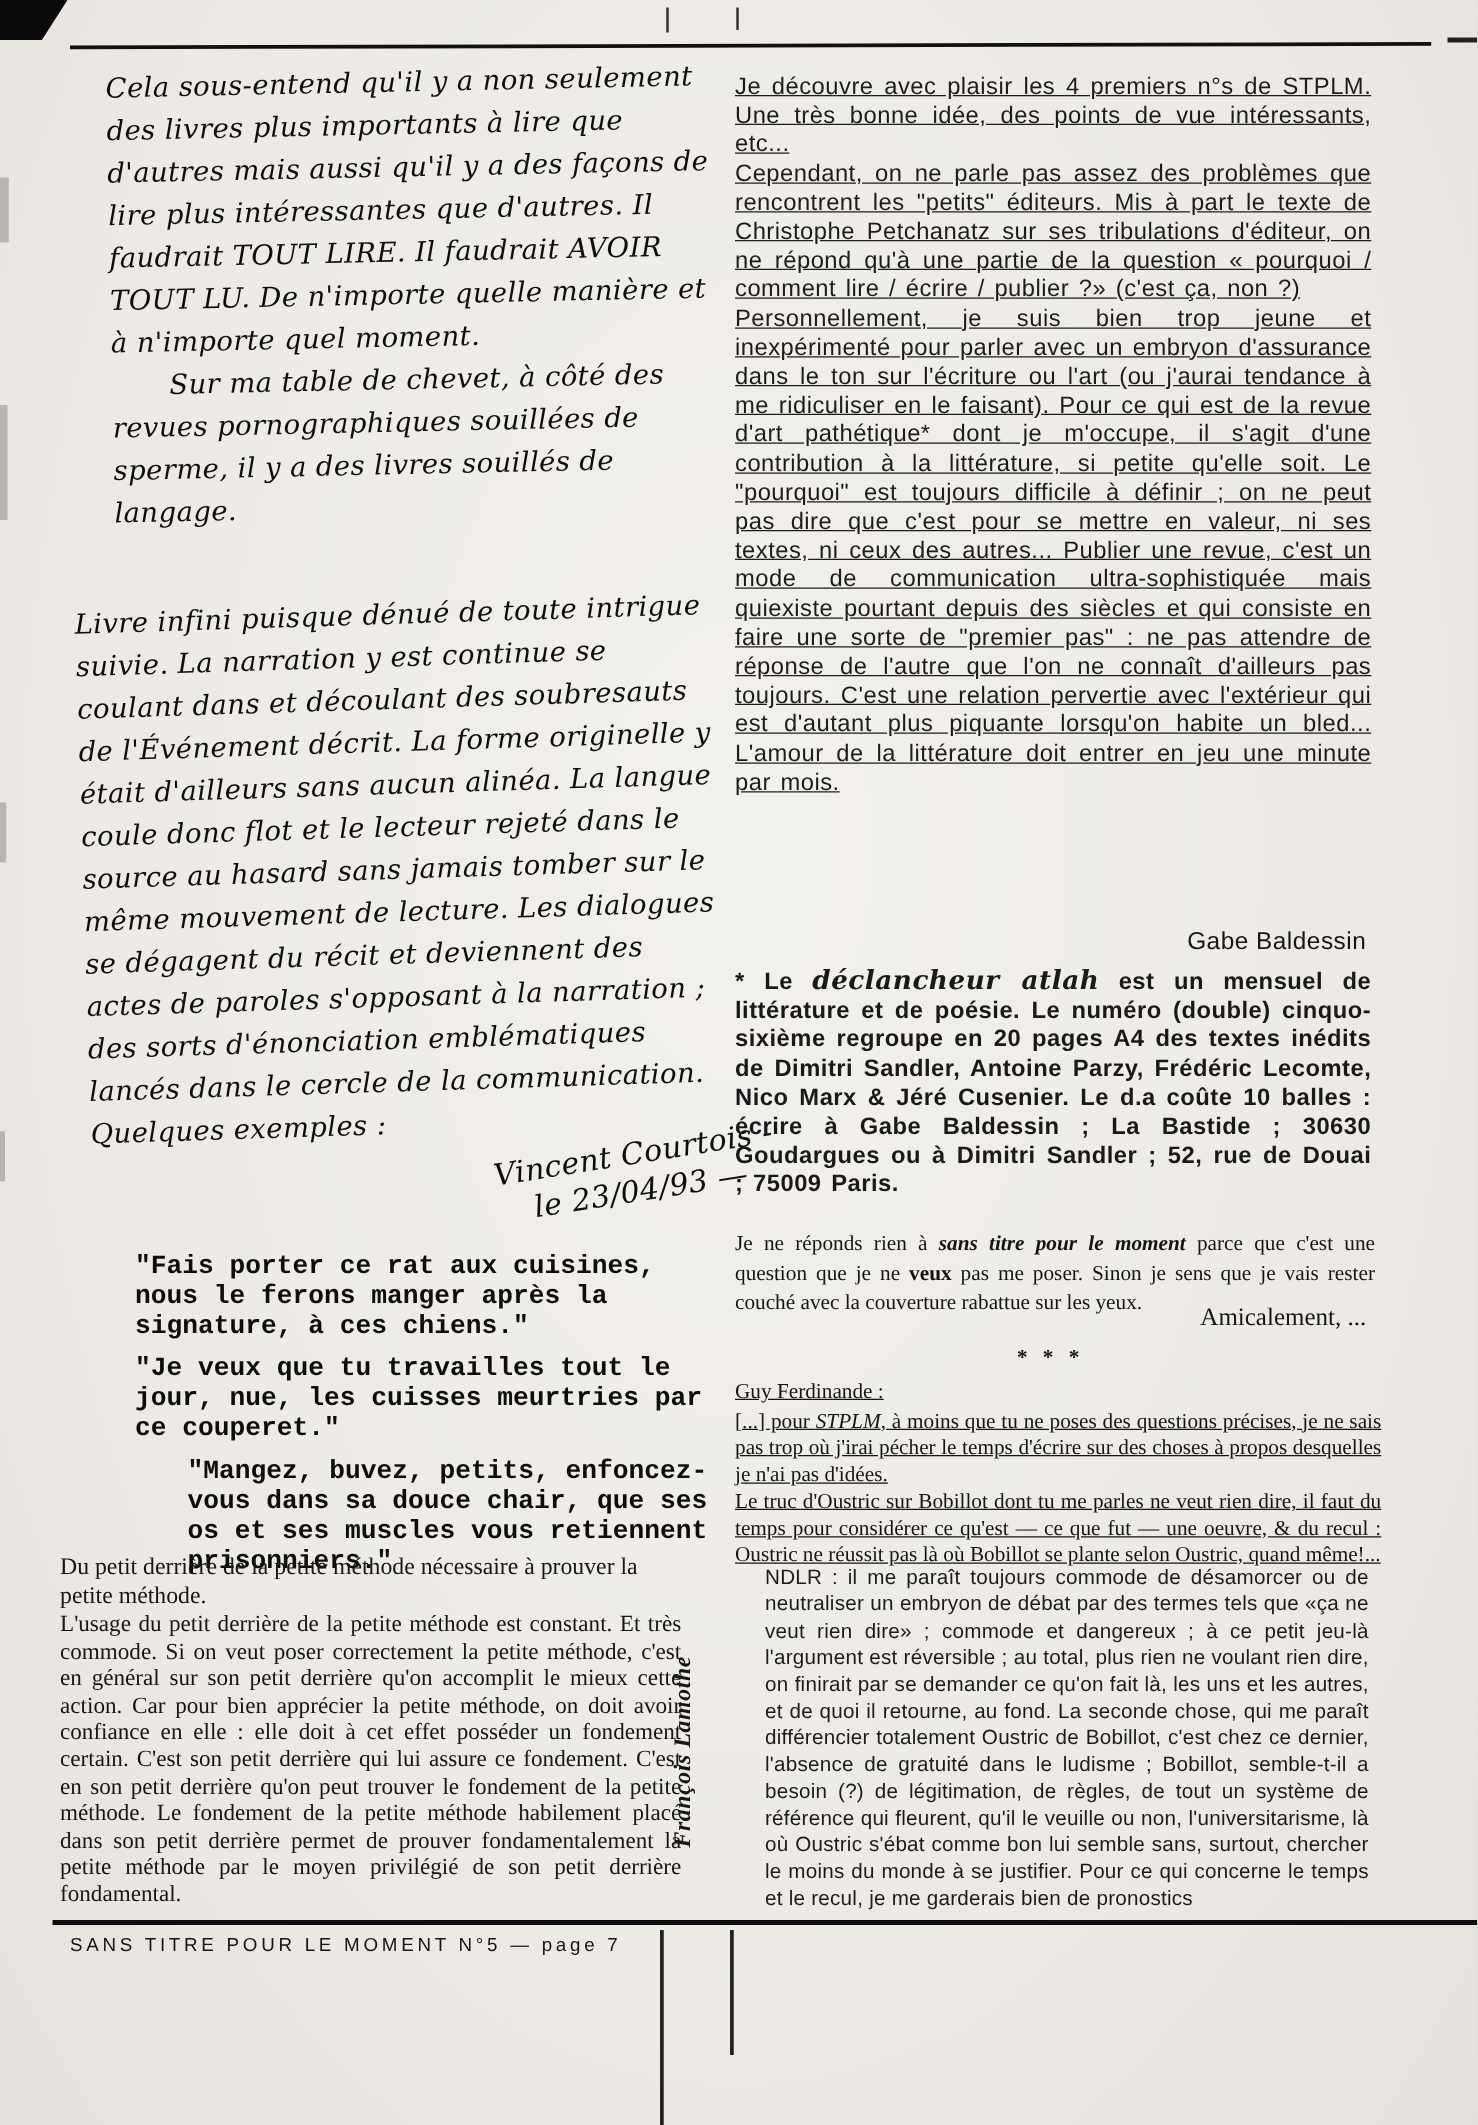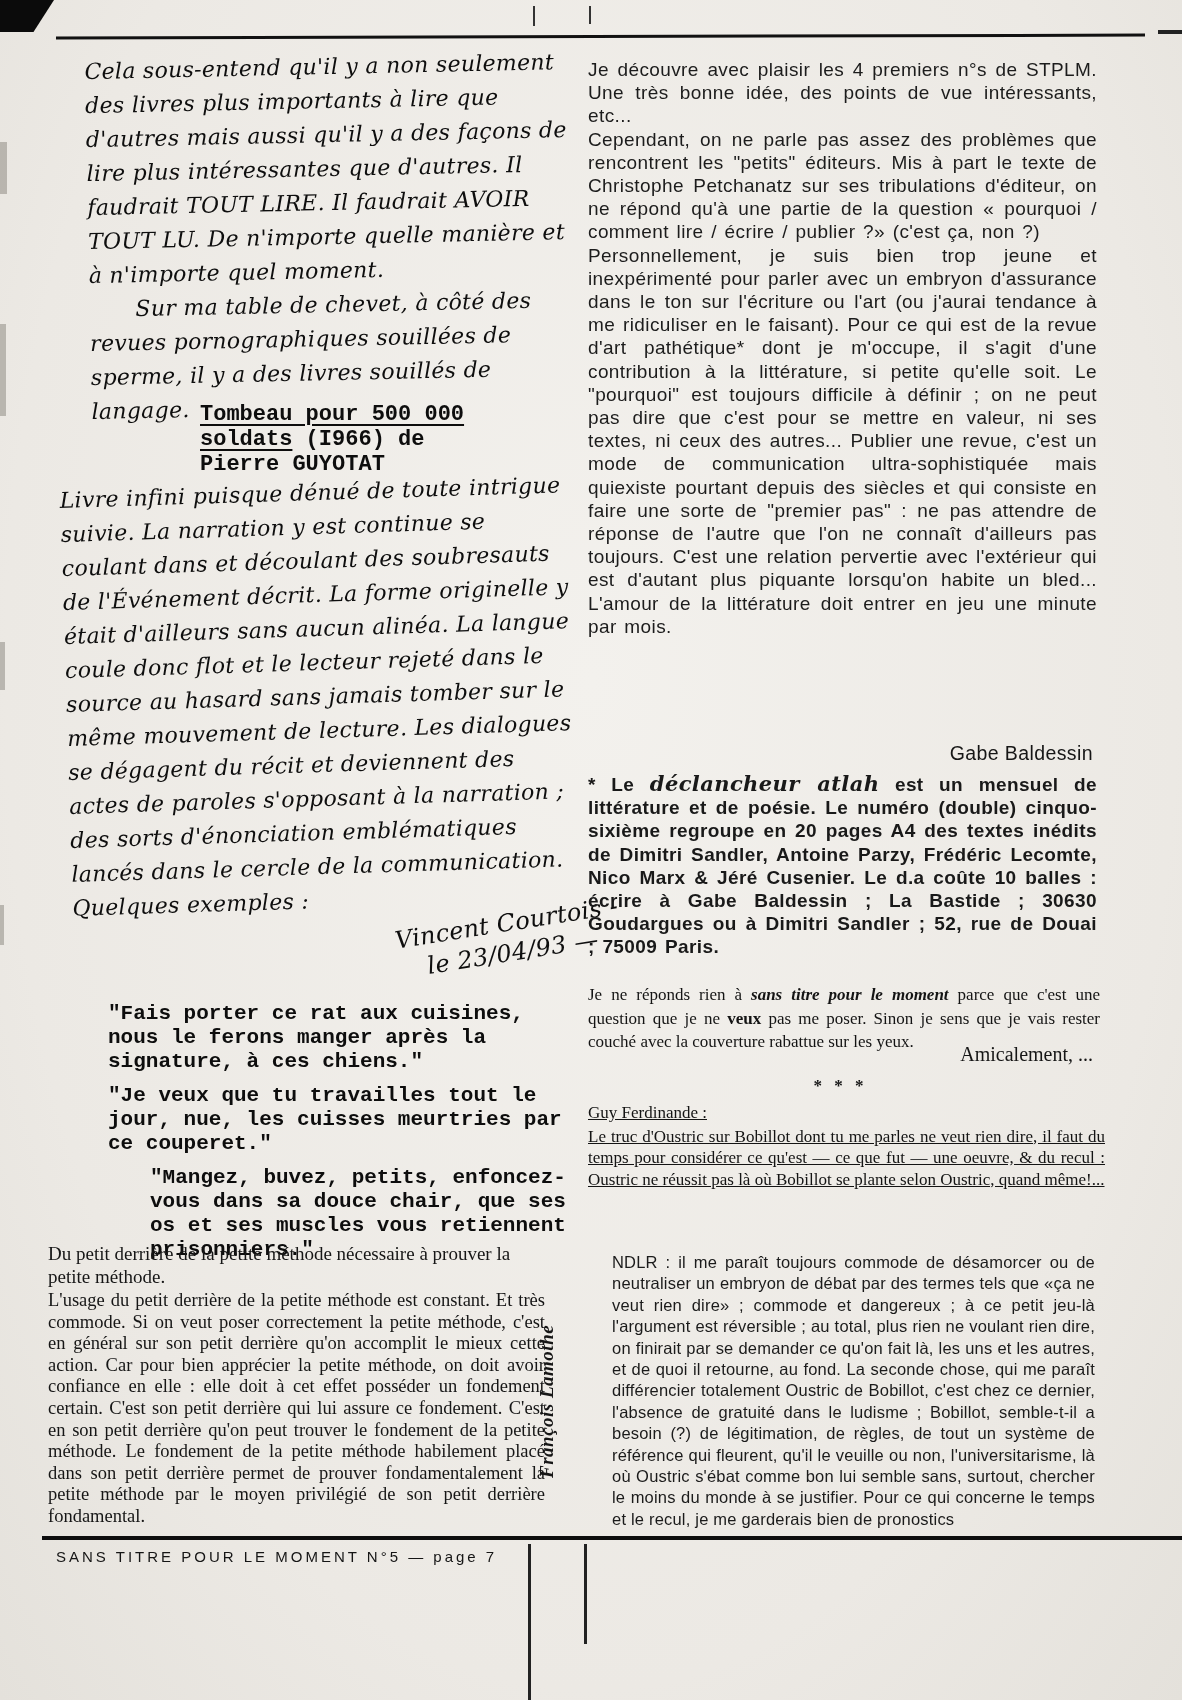--- a/index.html
+++ b/index.html
@@ -41,21 +41,21 @@
   
   .method{left:48px;top:1242px;width:497px;font-family:"Liberation Serif",serif;}
   .method .m-head{margin:0;font-weight:normal;font-size:19px;line-height:23px;}
   .method .m-body{margin:2px 0 0 0;font-size:18.5px;line-height:21.6px;text-align:justify;}
   .vcredit{left:536px;top:1288px;height:190px;
       writing-mode:vertical-rl;transform:rotate(180deg);
       font-family:"Liberation Serif",serif;font-style:italic;font-weight:bold;
       font-size:19px;letter-spacing:.5px;}
   
   .letter{left:588px;top:58px;width:509px;font-size:19px;line-height:23.2px;
-      text-align:justify;letter-spacing:.4px;word-spacing:2px;color:#1c1c1c;}
+      text-align:justify;letter-spacing:.4px;word-spacing:2px;color:#1c1c1c;text-decoration:underline;}
   .letter p{margin:0;}
   .gabe{left:588px;top:742px;width:505px;text-align:right;font-size:19.5px;letter-spacing:.4px;}
   .footnote{left:588px;top:772px;width:509px;font-size:19px;line-height:23.2px;
       text-align:justify;letter-spacing:.4px;word-spacing:2px;font-weight:bold;color:#191919;}
   .footnote .script{font-family:"DejaVu Serif",serif;font-style:italic;font-weight:bold;font-size:21px;margin-top:31px;}
   
   .serifnote{left:588px;top:983px;width:512px;font-family:"Liberation Serif",serif;
       font-size:17px;line-height:23.5px;text-align:justify;color:#141414;}
   .serifnote .bi{font-style:italic;font-weight:bold;}
   .serifnote b{font-weight:bold;}
@@ -86,25 +86,20 @@
   <div class="abs smudge" style="left:0;top:142px;width:7px;height:52px;"></div>
   <div class="abs smudge" style="left:0;top:324px;width:6px;height:92px;"></div>
   <div class="abs smudge" style="left:0;top:642px;width:5px;height:48px;"></div>
   <div class="abs smudge" style="left:0;top:905px;width:4px;height:40px;"></div>
 
   <div class="abs hw hw1">
     <p>Cela sous-entend qu'il y a non seulement des livres plus importants à lire que d'autres mais aussi qu'il y a des façons de lire plus intéressantes que d'autres. Il faudrait TOUT LIRE. Il faudrait AVOIR TOUT LU. De n'importe quelle manière et à n'importe quel moment.</p>
     <p class="indent">Sur ma table de chevet, à côté des revues pornographiques souillées de sperme, il y a des livres souillés de langage.</p>
   </div>
 
-  <div class="abs typed book-title">
-    <span class="u">Tombeau pour 500 000</span><br>
-    <span class="u">soldats</span><span> (I966) de</span><br>
-    <span>Pierre GUYOTAT</span>
-  </div>
 
   <div class="abs hw hw2">Livre infini puisque dénué de toute intrigue suivie. La narration y est continue se coulant dans et découlant des soubresauts de l'Événement décrit. La forme originelle y était d'ailleurs sans aucun alinéa. La langue coule donc flot et le lecteur rejeté dans le source au hasard sans jamais tomber sur le même mouvement de lecture. Les dialogues se dégagent du récit et deviennent des actes de paroles s'opposant à la narration ; des sorts d'énonciation emblématiques lancés dans le cercle de la communication. Quelques exemples :</div>
 
   <div class="abs hw hw-sig">
     <div>Vincent Courtois -</div>
     <div class="d">le 23/04/93 —</div>
   </div>
 
   <div class="abs typed quotes">
     <p>"Fais porter ce rat aux cuisines, nous le ferons manger après la signature, à ces chiens."</p>
@@ -134,20 +129,21 @@
   <div class="abs serifnote">
     <span>Je ne réponds rien à </span><span class="bi">sans titre pour le moment</span><span> parce que c'est une question que je ne </span><b>veux</b><span> pas me poser. Sinon je sens que je vais rester couché avec la couverture rabattue sur les yeux.</span>
   </div>
 
   <div class="abs amicalement">Amicalement, ...</div>
 
   <div class="abs stars">* * *</div>
 
   <div class="abs guy">
     <p class="guy-label">Guy Ferdinande :</p>
+    <p><span>[...] pour </span><i class="stplm">STPLM</i><span>, à moins que tu ne poses des questions précises, je ne sais pas trop où j'irai pécher le temps d'écrire sur des choses à propos desquelles je n'ai pas d'idées.</span></p>
     <p>Le truc d'Oustric sur Bobillot dont tu me parles ne veut rien dire, il faut du temps pour considérer ce qu'est — ce que fut — une oeuvre, &amp; du recul : Oustric ne réussit pas là où Bobillot se plante selon Oustric, quand même!...</p>
   </div>
 
   <div class="abs ndlr">NDLR : il me paraît toujours commode de désamorcer ou de neutraliser un embryon de débat par des termes tels que «ça ne veut rien dire» ; commode et dangereux ; à ce petit jeu-là l'argument est réversible ; au total, plus rien ne voulant rien dire, on finirait par se demander ce qu'on fait là, les uns et les autres, et de quoi il retourne, au fond. La seconde chose, qui me paraît différencier totalement Oustric de Bobillot, c'est chez ce dernier, l'absence de gratuité dans le ludisme ; Bobillot, semble-t-il a besoin (?) de légitimation, de règles, de tout un système de référence qui fleurent, qu'il le veuille ou non, l'universitarisme, là où Oustric s'ébat comme bon lui semble sans, surtout, chercher le moins du monde à se justifier. Pour ce qui concerne le temps et le recul, je me garderais bien de pronostics</div>
 
   <div class="abs footer-rule"></div>
   <div class="abs footer-text">SANS TITRE POUR LE MOMENT N°5 — page 7</div>
   <div class="abs bbar1"></div>
   <div class="abs bbar2"></div>
 

